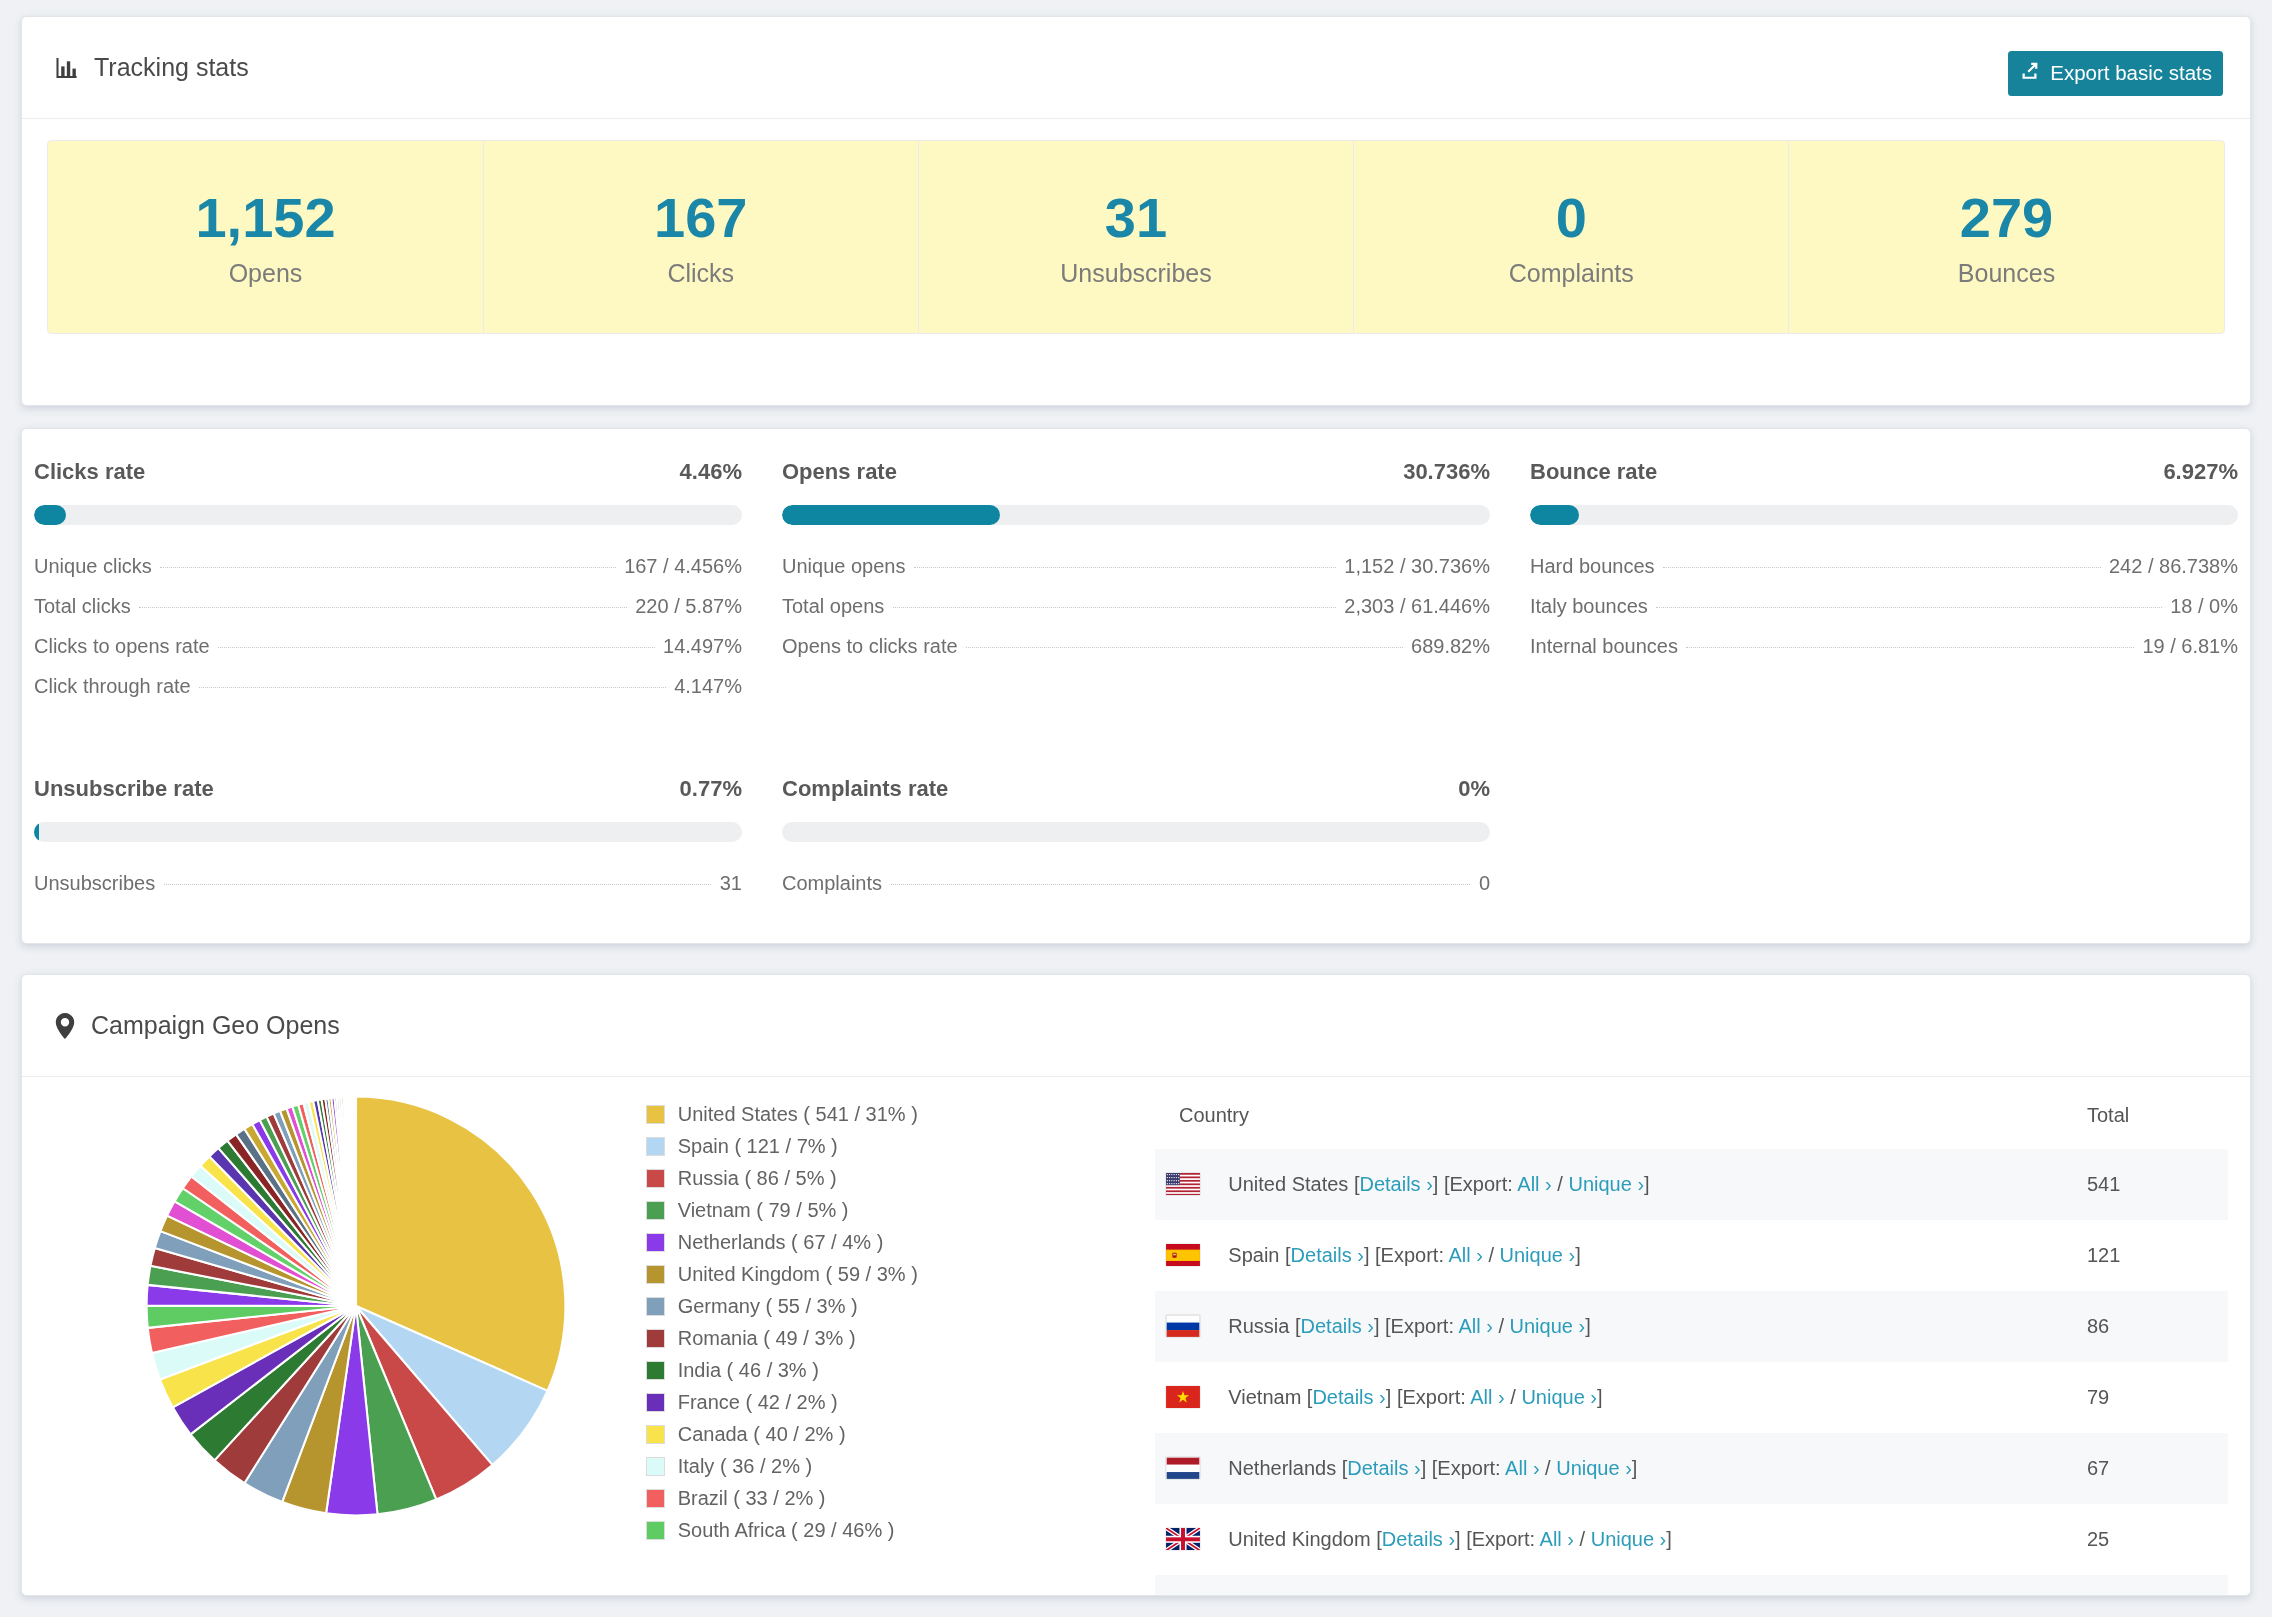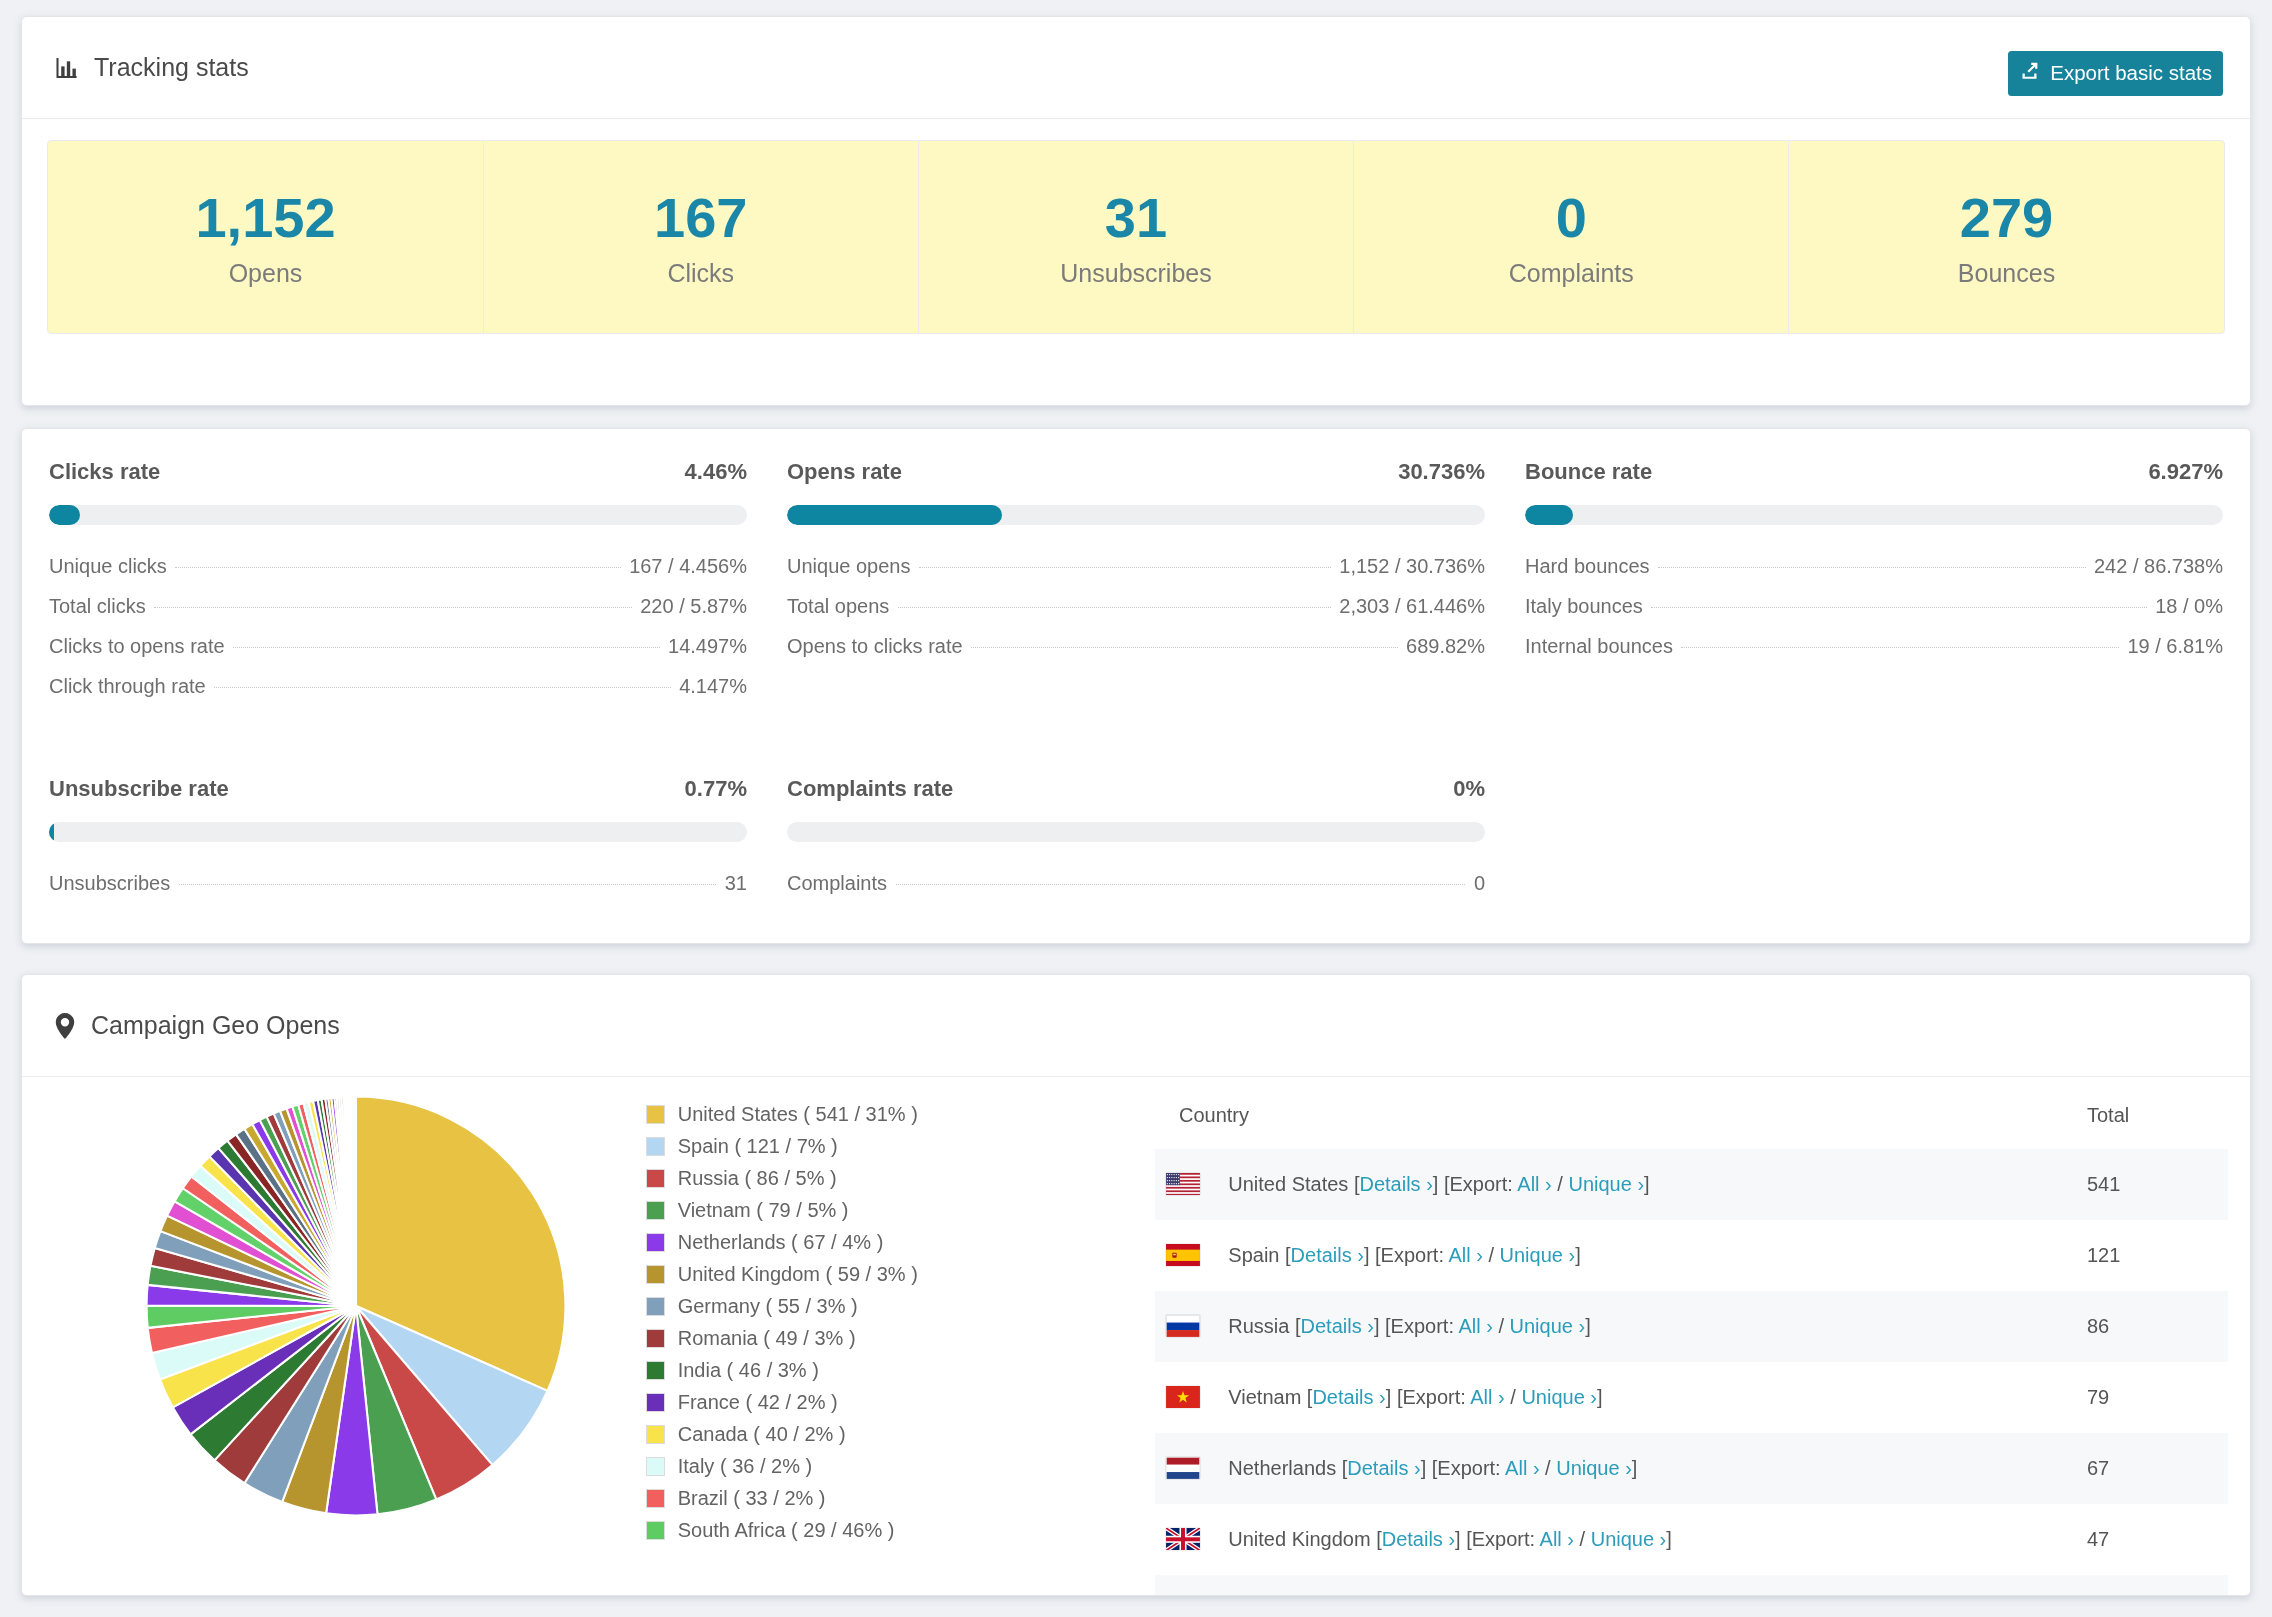--- a/index.html
+++ b/index.html
@@ -27,21 +27,21 @@
     background:#17839b;border:none;border-radius:3.5px;color:#fff;font-size:20.5px;
     height:45px;padding:0 11px;font-family:inherit;cursor:pointer;}
 
   .stats-row{margin:21px 25.4px 0;height:192px;border:0.7px solid #e9ebee;border-radius:4.2px;display:flex;background:#fef9c3;}
   .stat-cell{flex:1;display:flex;flex-direction:column;align-items:center;justify-content:center;
     border-right:0.7px solid #e9ebee;}
   .stat-cell:last-child{border-right:0;}
   .stat-value{font-size:56px;font-weight:700;color:#1a87a8;}
   .stat-label{font-size:25px;color:#7b7b7b;margin-top:8.5px;}
 
-  .rates-grid{display:grid;grid-template-columns:1fr 1fr 1fr;column-gap:40px;row-gap:61px;padding:30px 27px;}
+  .rates-grid{display:grid;grid-template-columns:1fr 1fr 1fr;column-gap:40px;row-gap:61px;padding:30px 12px;}
   .rate-head{display:flex;justify-content:space-between;align-items:baseline;margin-bottom:20px;}
   .rh-title,.rh-value{font-size:22px;font-weight:700;color:#595959;}
   .track{height:20px;border-radius:10px;background:#edeff1;overflow:hidden;margin-bottom:30px;}
   .fill{height:20px;border-radius:10px;background:#0f86a1;}
   .rate-row{display:flex;align-items:baseline;height:40px;font-size:20px;color:#6e6e6e;}
   .rr-label,.rr-value{white-space:nowrap;}
   .leader{flex:1;margin:0 8.5px;border-bottom:1.4px dotted #c6c9cc;transform:translateY(-5px);}
 
   .geo-body{position:relative;height:521px;}
   #pie{position:absolute;left:115px;top:10px;width:438px;height:438px;}
@@ -462,21 +462,21 @@
                   <path d="M0,0 L48,32 M48,0 L0,32" stroke="#fff" stroke-width="6"></path>
                   <path d="M0,0 L48,32 M48,0 L0,32" stroke="#c8102e" stroke-width="2.4"></path>
                   <rect x="19" width="10" height="32" fill="#fff"></rect>
                   <rect y="11" width="48" height="10" fill="#fff"></rect>
                   <rect x="21.2" width="5.6" height="32" fill="#c8102e"></rect>
                   <rect y="13.2" width="48" height="5.6" fill="#c8102e"></rect>
                 </svg>
               </span>
               <span class="row-text">United Kingdom [<a class="lnk">Details ›</a>] [Export: <a class="lnk">All ›</a> / <a class="lnk">Unique ›</a>]</span>
             </div>
-            <div class="g-total">47</div>
+            <div class="g-total">25</div>
           </div>
           <div class="g-row alt">
             <div class="g-country">
               <span class="flag">
                 <svg viewBox="0 0 48 32" width="34" height="22.6">
                   <rect width="48" height="32" fill="#000"></rect>
                   <rect y="10.7" width="48" height="10.6" fill="#d00"></rect>
                   <rect y="21.3" width="48" height="10.7" fill="#ffce00"></rect>
                 </svg>
               </span>

